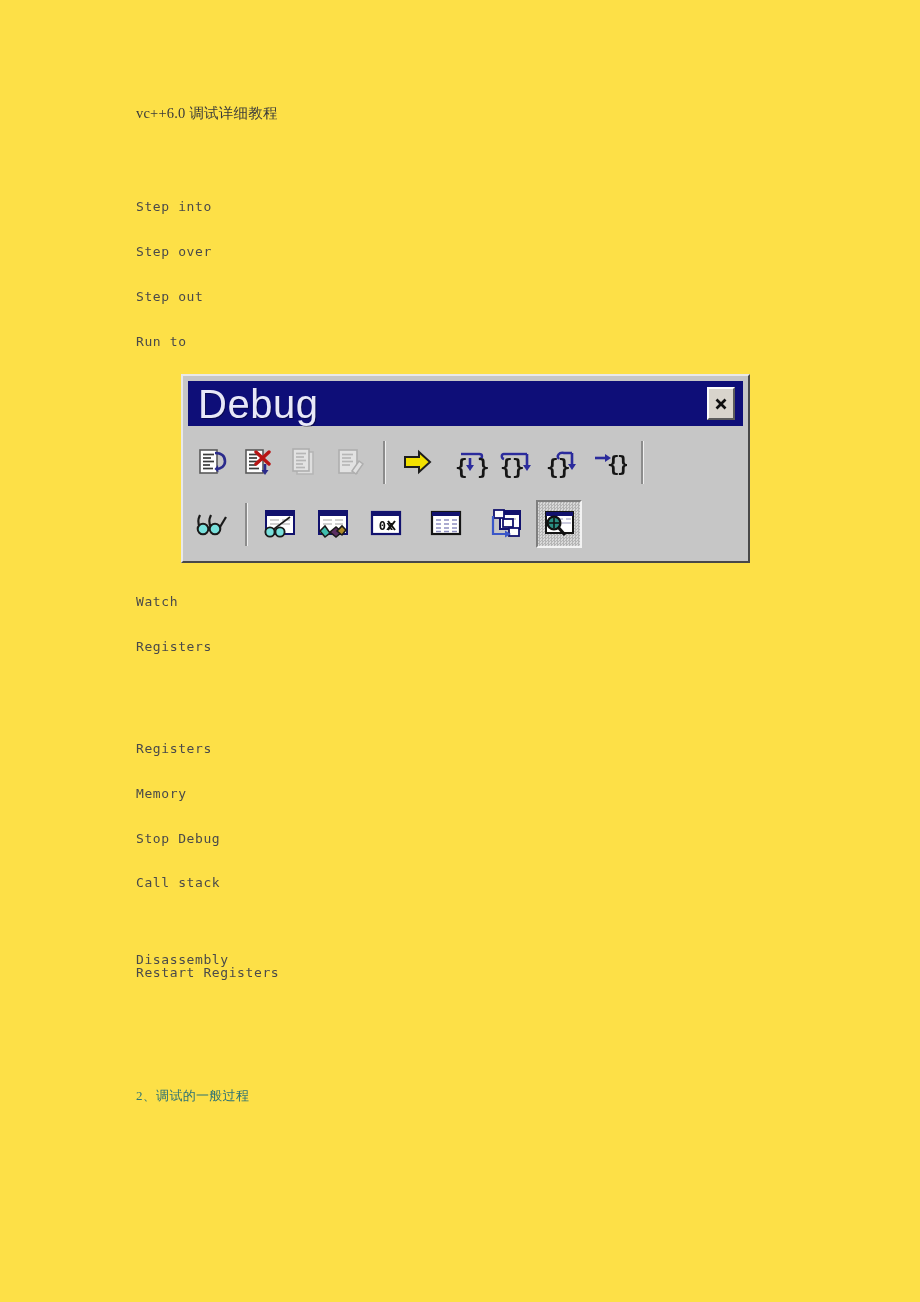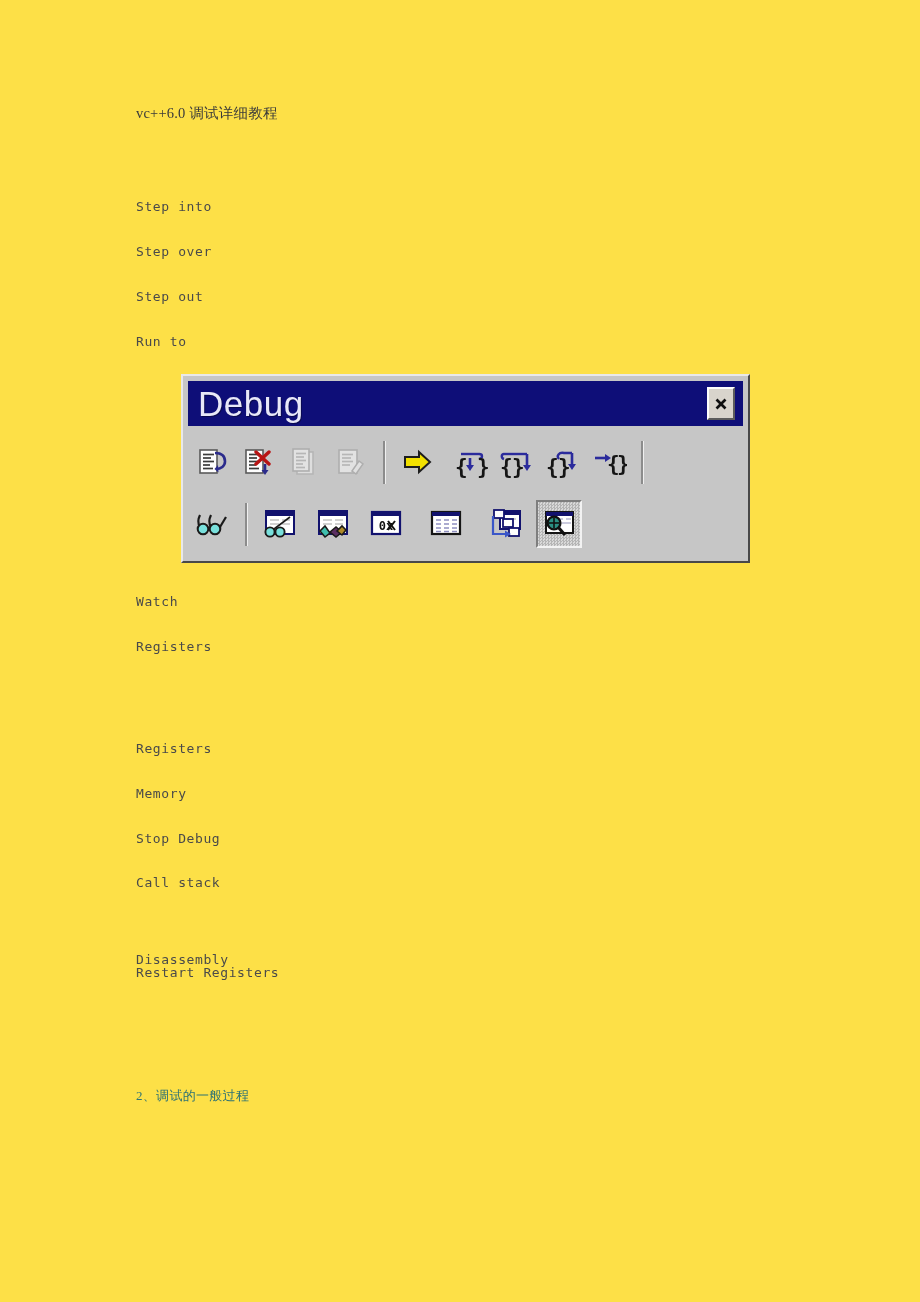--- a/index.html
+++ b/index.html
@@ -83,21 +83,21 @@
     right: 2px;
     height: 45px;
     background: #0e0e78;
     display: flex;
     align-items: center;
     padding: 0 4px 0 10px;
   }
   .tb-title-text {
     color: #e8e8f8;
     font-family: "Liberation Sans", sans-serif;
-    font-size: 35px;
+    font-size: 40px;
     font-weight: 400;
     letter-spacing: 0.5px;
     line-height: 1;
     flex: 1;
     text-shadow: 1px 1px 0 rgba(0,0,0,0.35);
   }
   .tb-close {
     width: 28px;
     height: 33px;
     background: #d8d4cc;

